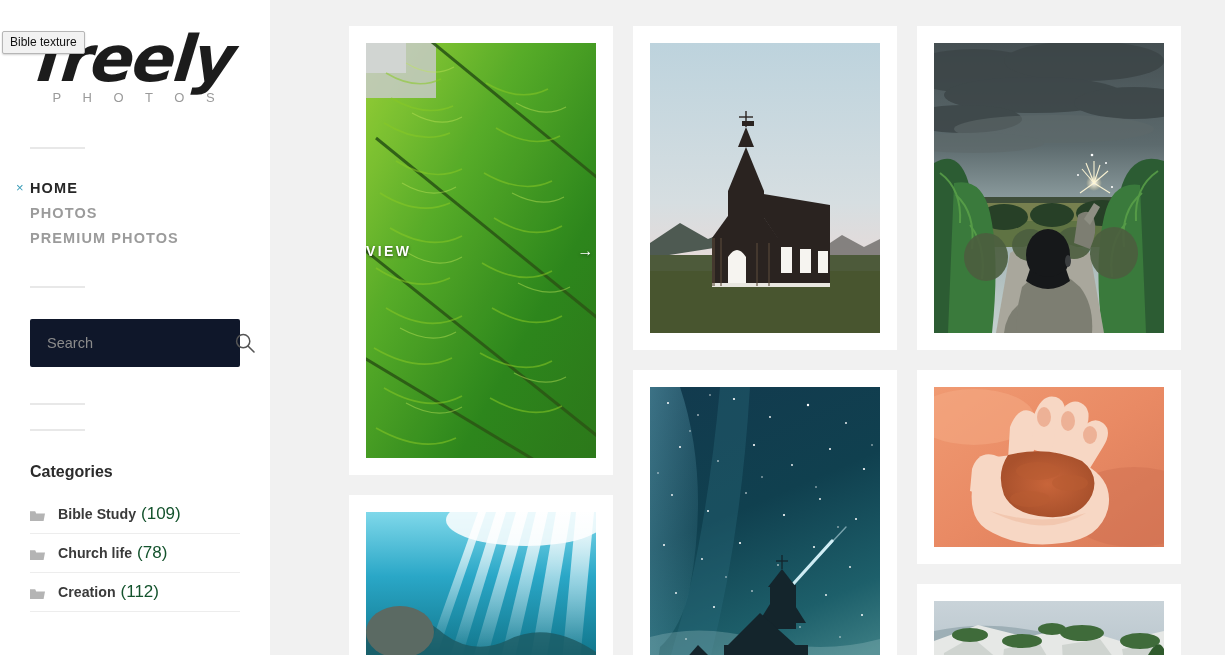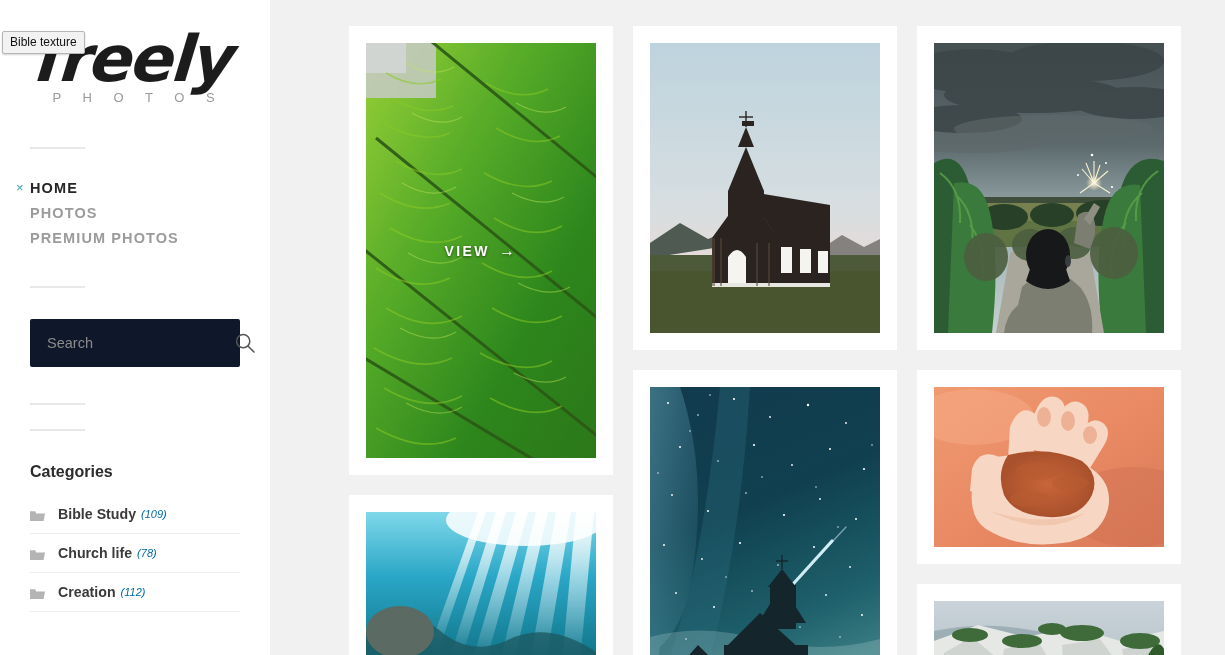--- a/index.html
+++ b/index.html
@@ -72,32 +72,32 @@
     margin: 32px 0 0 30px; font-size: 16px; font-weight: bold; color: #2b2b2b;
   }
   .cat-list { margin: 14px 30px 0 30px; }
   .cat-item {
     display: flex; align-items: center; height: 39px;
     border-bottom: 1px solid #ededed; cursor: pointer;
   }
   .cat-item:first-child { border-top: none; }
   .folder-ico { width: 15px; height: 13px; flex: none; margin-right: 13px; }
   .cat-name { font-size: 14.2px; color: #3a3a3a; font-weight: bold; }
-  .cat-count { font-size: 11px; color: #0369a1; margin-left: 5px; font-style: italic; }
+  .cat-count { font-size: 17px; color: #14532d; margin-left: 5px; }
 
   
   .main { flex: 1; height: 655px; overflow: hidden; position: relative; padding: 26px 0 0 0; }
   .cols { display: flex; gap: 20px; padding-left: 79px; }
   .col { width: 264px; display: flex; flex-direction: column; gap: 20px; }
   .card { background: #fff; padding: 17px; }
   .photo { width: 100%; position: relative; overflow: hidden; display: block; }
 
   .view-overlay {
     position: absolute; inset: 0;
-    display: flex; align-items: center; justify-content: center;
+    display: flex; align-items: center; justify-content: space-between;
     color: #fff; font-weight: bold; font-size: 14px; letter-spacing: 2.4px;
     text-shadow: 0 1px 3px rgba(0,0,0,.55);
     background: rgba(0,0,0,0.04);
   }
   .view-overlay .arr { margin-left: 9px; font-weight: normal; font-size: 16px; }
 
   
   .ph-leaf { height: 415px; }
   .ph-church { height: 290px; }
   .ph-spark { height: 290px; }

